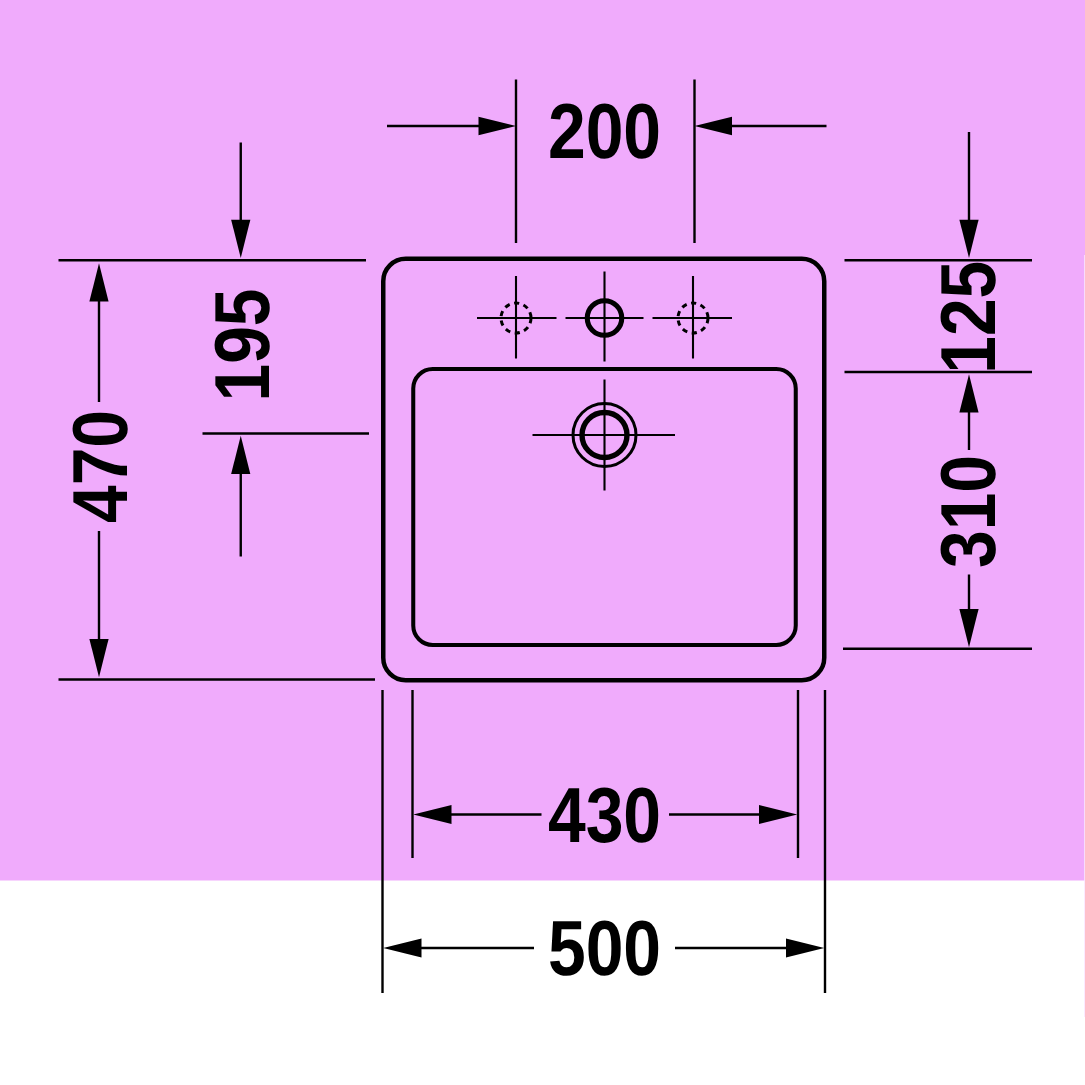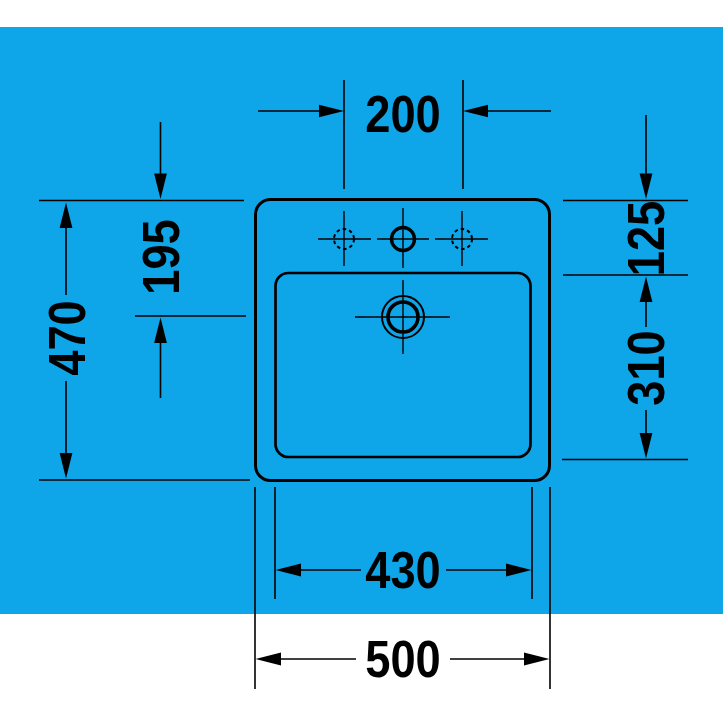--- a/index.html
+++ b/index.html
@@ -7,22 +7,21 @@
     padding: 0;
     width: 723px;
     height: 723px;
     background: #ffffff;
     overflow: hidden;
   }
   .canvas-wrap {
     position: relative;
     width: 723px;
     height: 587px;
-    background: #0ea5e9;
-    margin-top: 27px;
+    background: #f0abfc;
   }
   svg { display: block; }
   svg text {
     font-family: "Liberation Sans", sans-serif;
     font-weight: bold;
     font-size: 52px;
     fill: #000000;
   }
   .ln   { stroke:#000000; stroke-width:1.6; fill:none; stroke-linecap:butt; }
   .hair { stroke:#000000; stroke-width:1.4; fill:none; }

